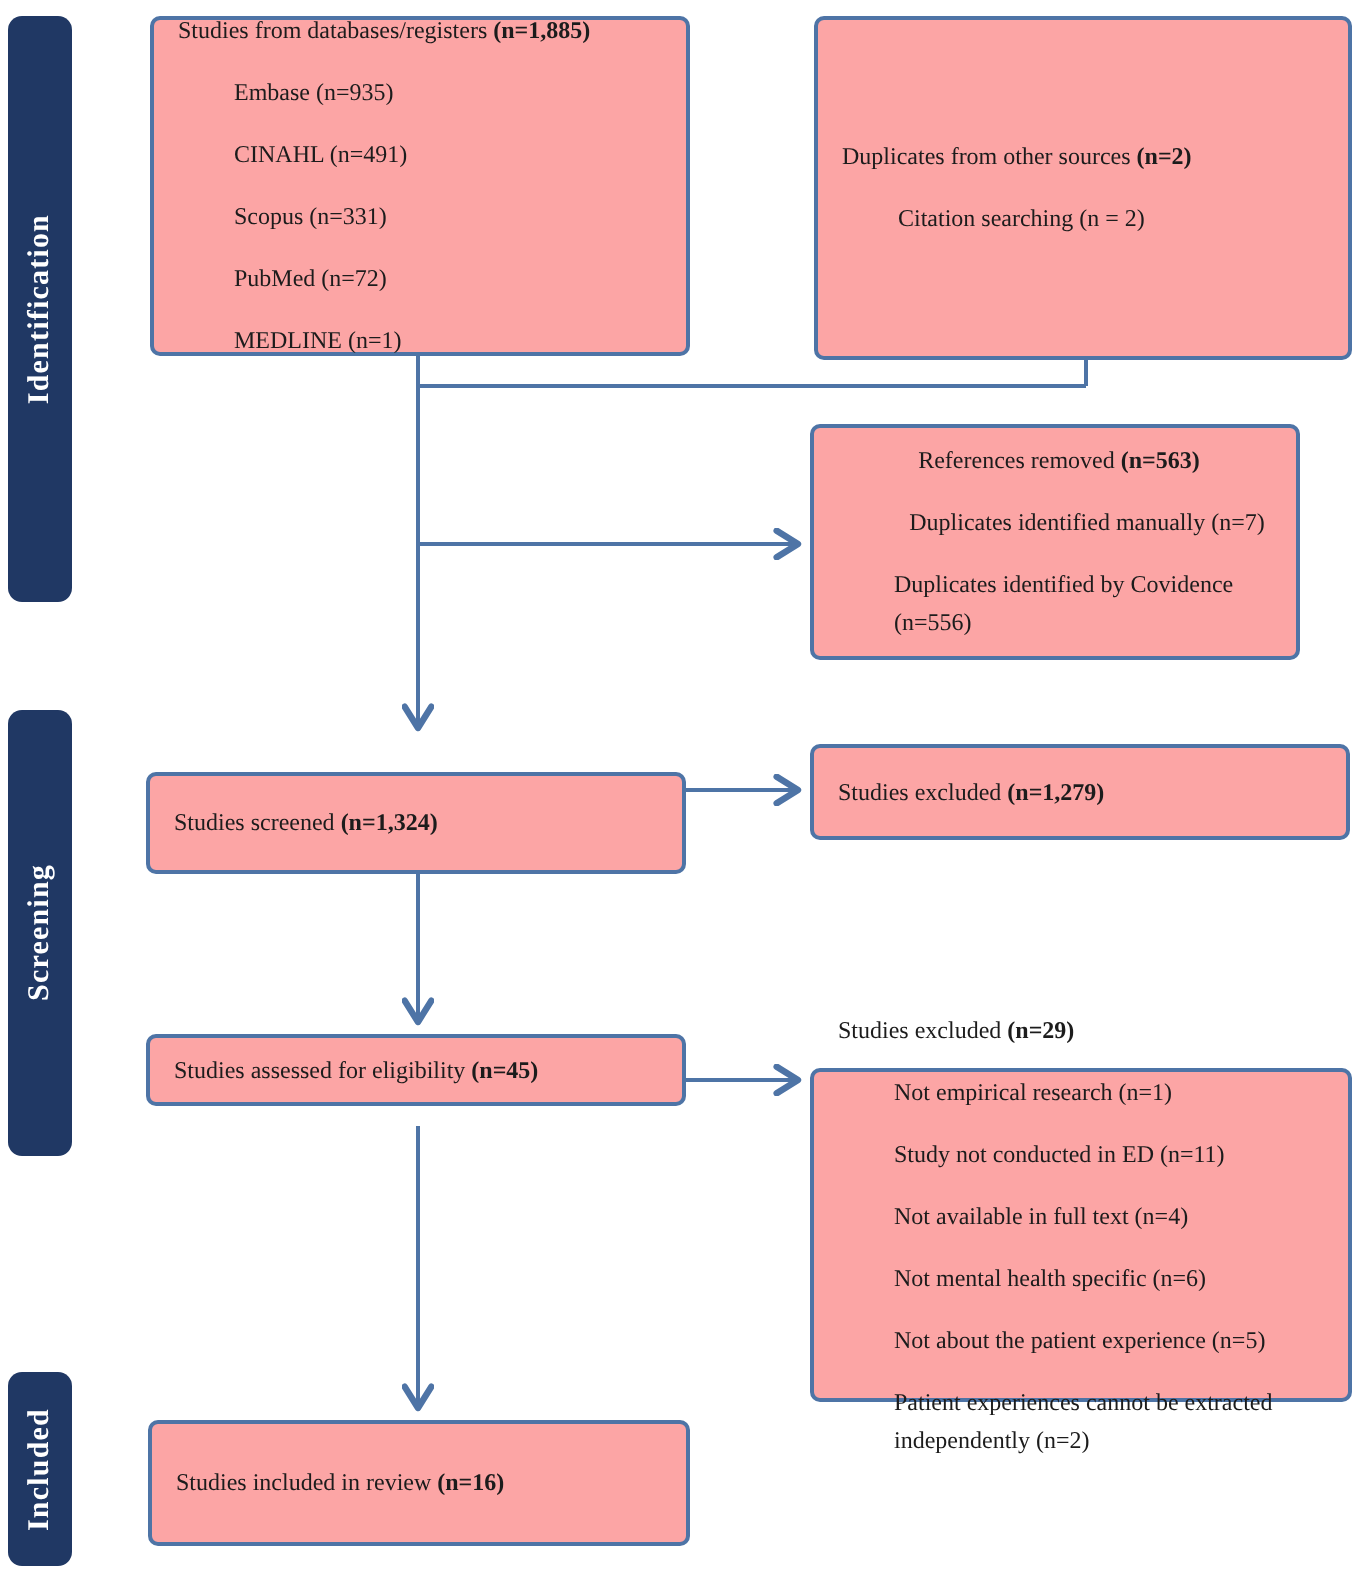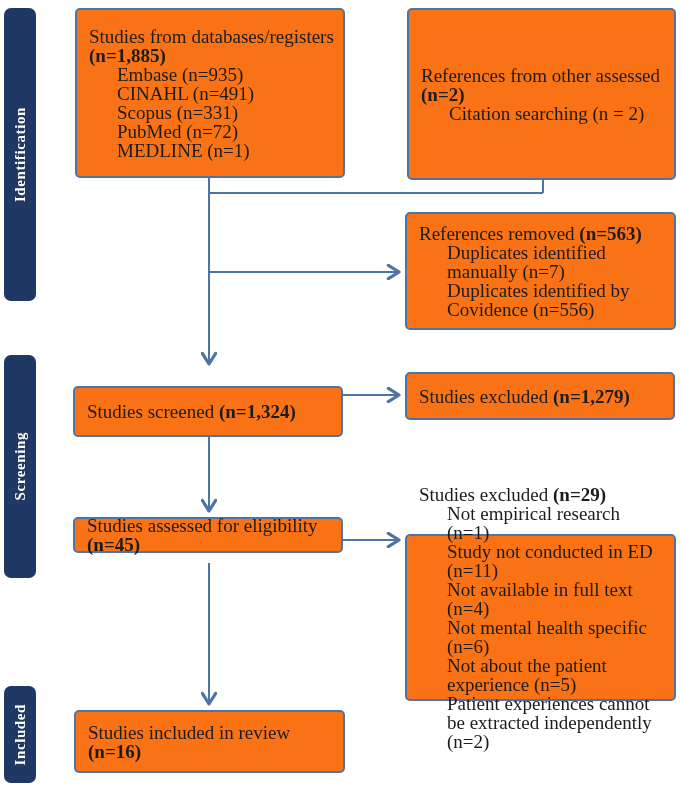--- a/index.html
+++ b/index.html
@@ -32,38 +32,38 @@
     letter-spacing: 0.6px;
     white-space: nowrap;
   }
   #stage-identification { top: 8px;  height: 293px; }
   #stage-screening      { top: 355px; height: 223px; }
   #stage-included       { top: 686px; height: 97px; }
 
   
   .box {
     position: absolute;
-    background: #f97316;
+    background: #fca5a5;
     border: 2px solid #4e74a6;
     border-radius: 5px;
     box-sizing: border-box;
     display: flex;
     flex-direction: column;
     justify-content: center;
-    font-size: 19px;
+    font-size: 12px;
     line-height: 19px;
     color: #1c1c1c;
     padding: 6px 8px 6px 12px;
   }
   .box .title b { font-weight: bold; }
-  .box .sub { padding-left: 28px; }
+  .box .sub { padding-left: 28px; margin-top: 12px; }
 
   #box-databases { left: 75px;  top: 8px;   width: 270px; height: 170px; }
   #box-other     { left: 407px; top: 8px;   width: 269px; height: 172px; }
-  #box-removed   { left: 405px; top: 212px; width: 271px; height: 118px; }
+  #box-removed   { left: 405px; top: 212px; width: 245px; height: 118px; align-items: center; }
   #box-screened  { left: 73px;  top: 358px; width: 270px; height: 51px; margin-top: 28px; }
   #box-excluded1 { left: 405px; top: 372px; width: 270px; height: 48px; }
   #box-assessed  { left: 73px;  top: 517px; width: 270px; height: 36px; }
   #box-excluded2 { left: 405px; top: 534px; width: 271px; height: 167px; }
   #box-included  { left: 74px;  top: 710px; width: 271px; height: 63px; }
 
   
   #connectors {
     position: absolute;
     left: 0; top: 0;
@@ -116,21 +116,21 @@
   <div class="box" id="box-databases">
     <div class="title"><span>Studies from databases/registers </span><b>(n=1,885)</b></div>
     <div class="sub">Embase (n=935)</div>
     <div class="sub">CINAHL (n=491)</div>
     <div class="sub">Scopus (n=331)</div>
     <div class="sub">PubMed (n=72)</div>
     <div class="sub">MEDLINE (n=1)</div>
   </div>
 
   <div class="box" id="box-other">
-    <div class="title"><span>References from other assessed </span><b>(n=2)</b></div>
+    <div class="title"><span>Duplicates from other sources </span><b>(n=2)</b></div>
     <div class="sub">Citation searching (n = 2)</div>
   </div>
 
   <div class="box" id="box-removed">
     <div class="title"><span>References removed </span><b>(n=563)</b></div>
     <div class="sub">Duplicates identified manually (n=7)</div>
     <div class="sub">Duplicates identified by Covidence (n=556)</div>
   </div>
 
   <div class="box" id="box-screened">

